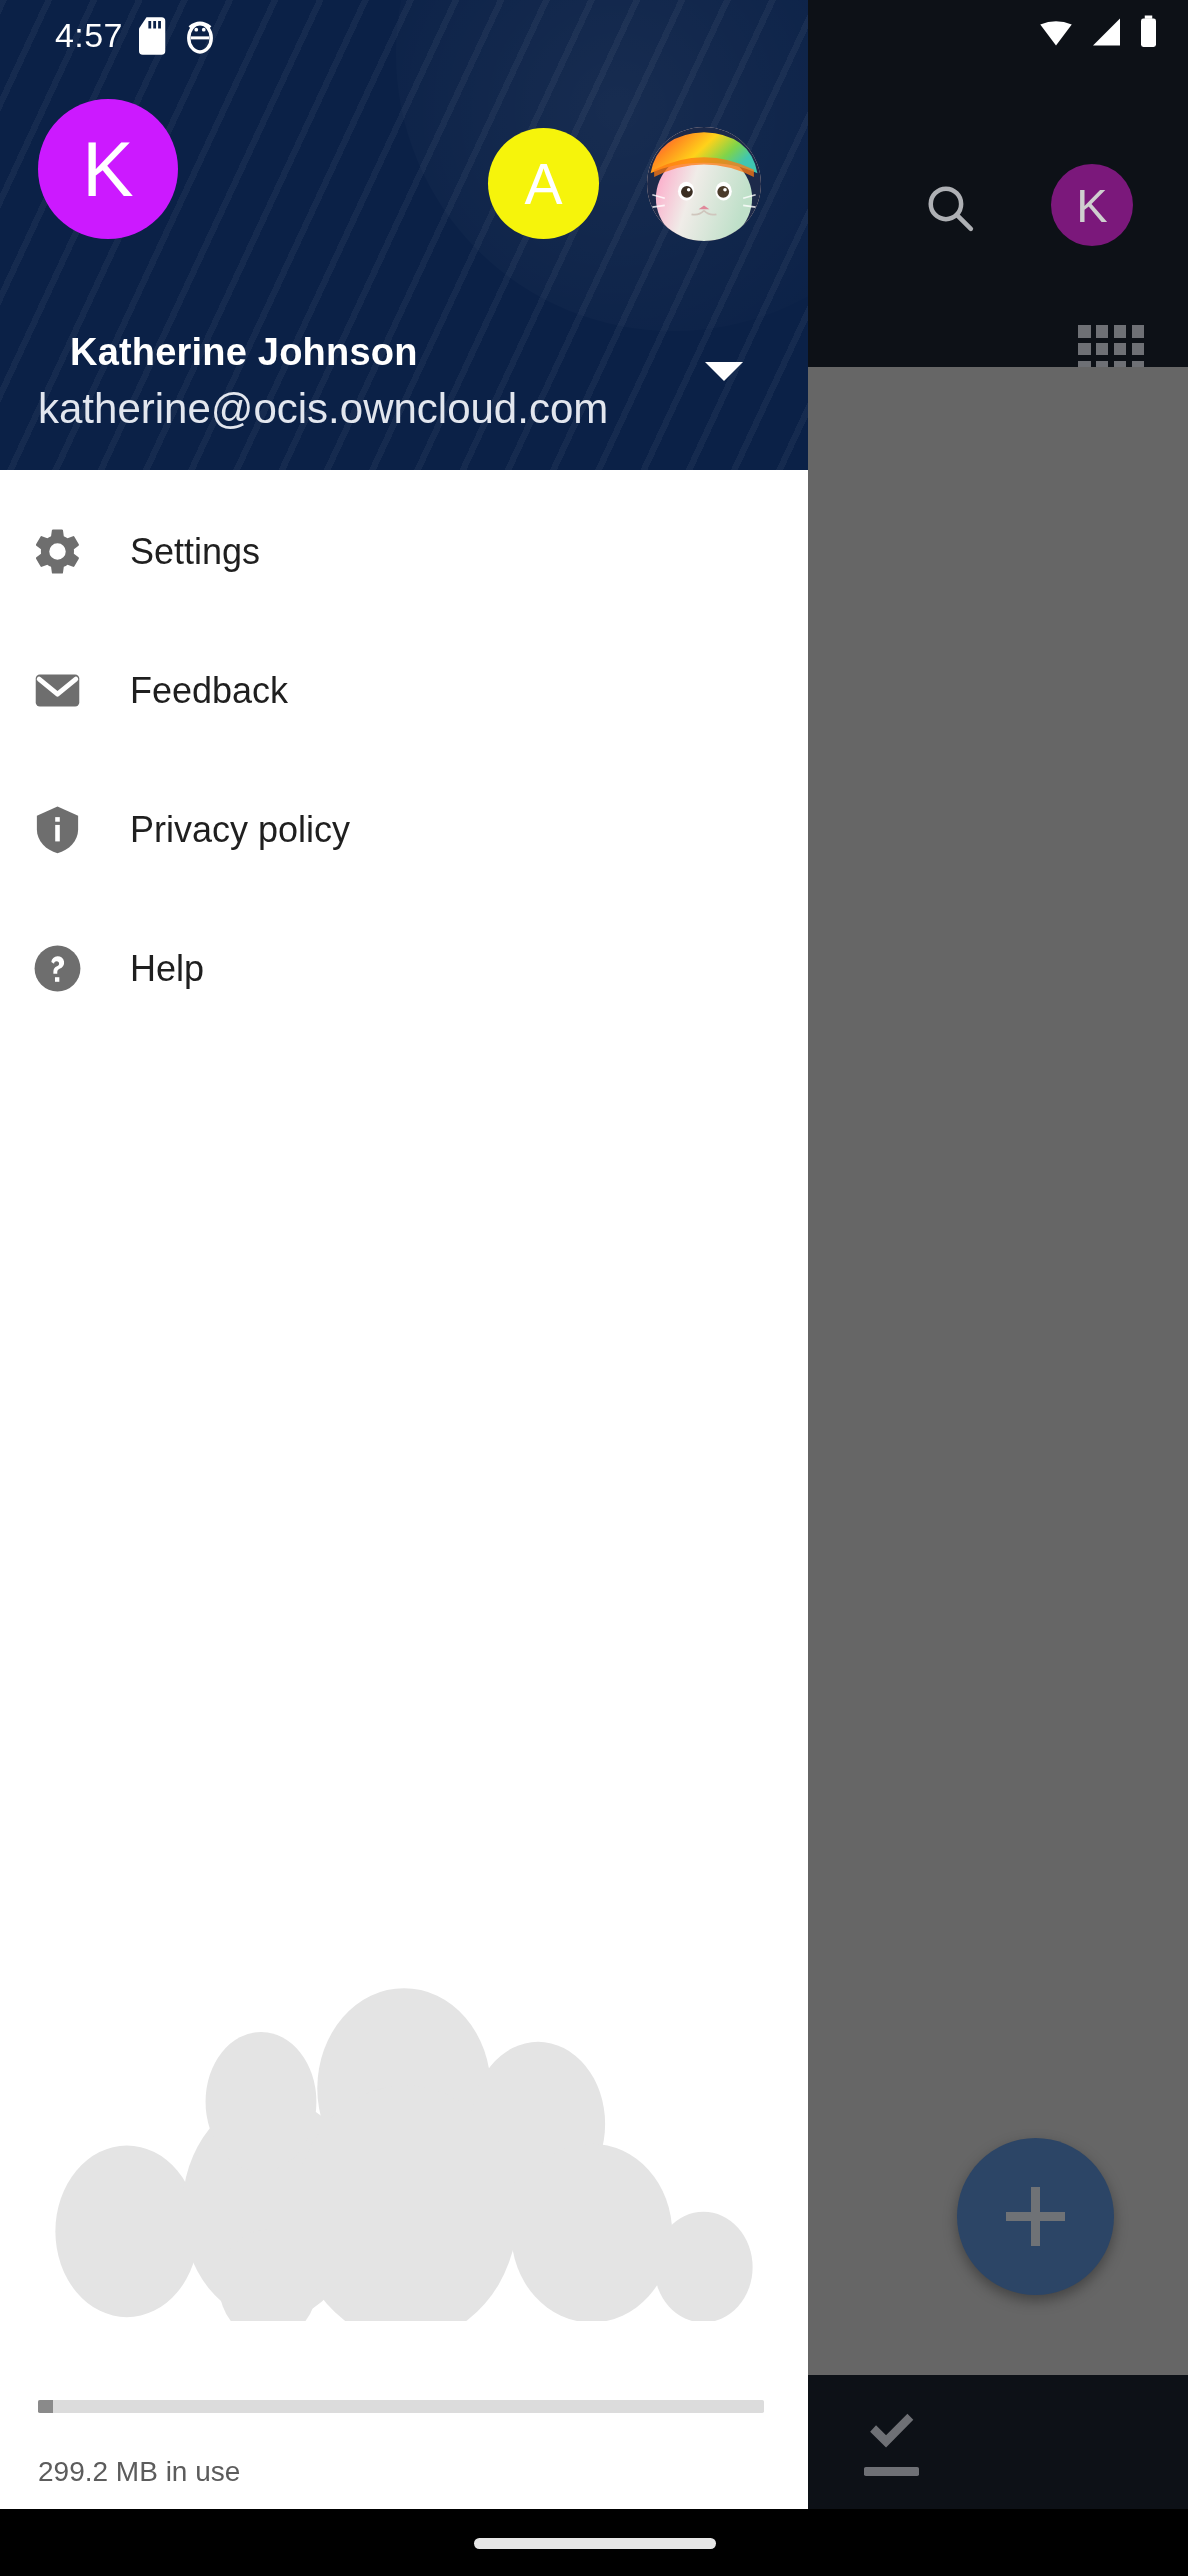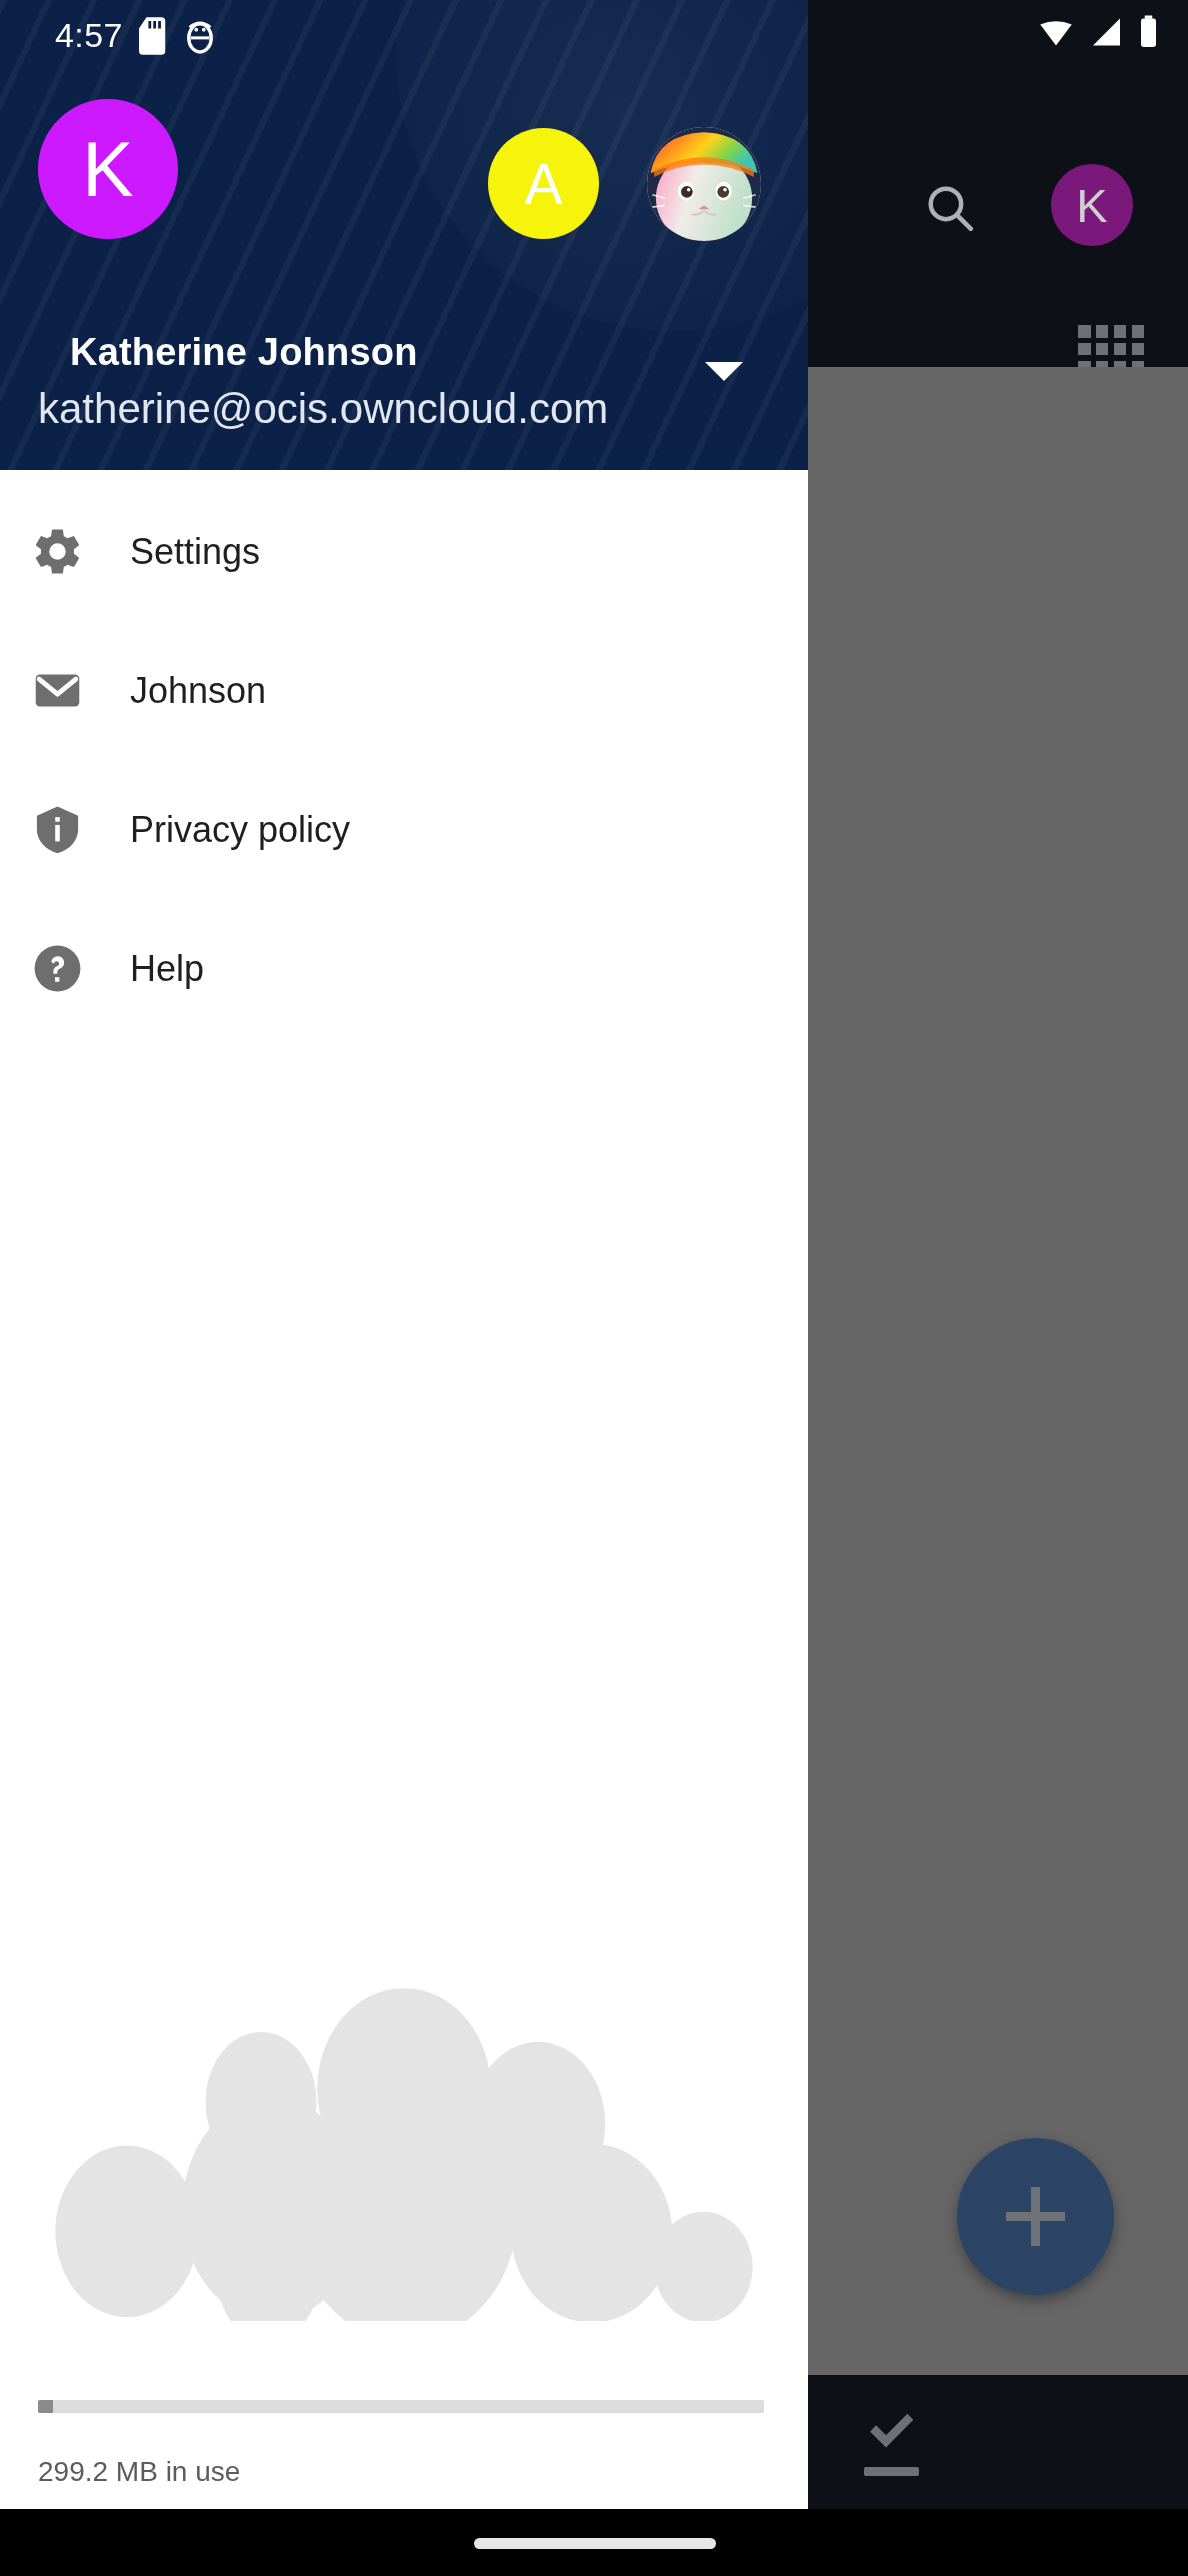--- a/index.html
+++ b/index.html
@@ -315,21 +315,21 @@
       <span class="menu-label">Settings</span>
     </div>
 
     <div class="menu-row">
       <span class="menu-ico">
         <svg width="55" height="55" viewBox="0 0 24 24">
           <rect x="2.5" y="5" width="19" height="14" rx="1.8" fill="#6e6e6e"></rect>
           <path d="M4 7 L12 13.6 L20 7" fill="none" stroke="#ffffff" stroke-width="2.1" stroke-linecap="round" stroke-linejoin="round"></path>
         </svg>
       </span>
-      <span class="menu-label">Johnson</span>
+      <span class="menu-label">Feedback</span>
     </div>
 
     <div class="menu-row">
       <span class="menu-ico">
         <svg width="55" height="55" viewBox="0 0 24 24">
           <path d="M12 2 L21 6 V12 C21 17 17 21 12 22.4 C7 21 3 17 3 12 V6 Z" fill="#6e6e6e"></path>
           <rect x="11" y="6.6" width="2" height="2" fill="#ffffff"></rect>
           <rect x="11" y="10" width="2" height="7.2" fill="#ffffff"></rect>
         </svg>
       </span>

